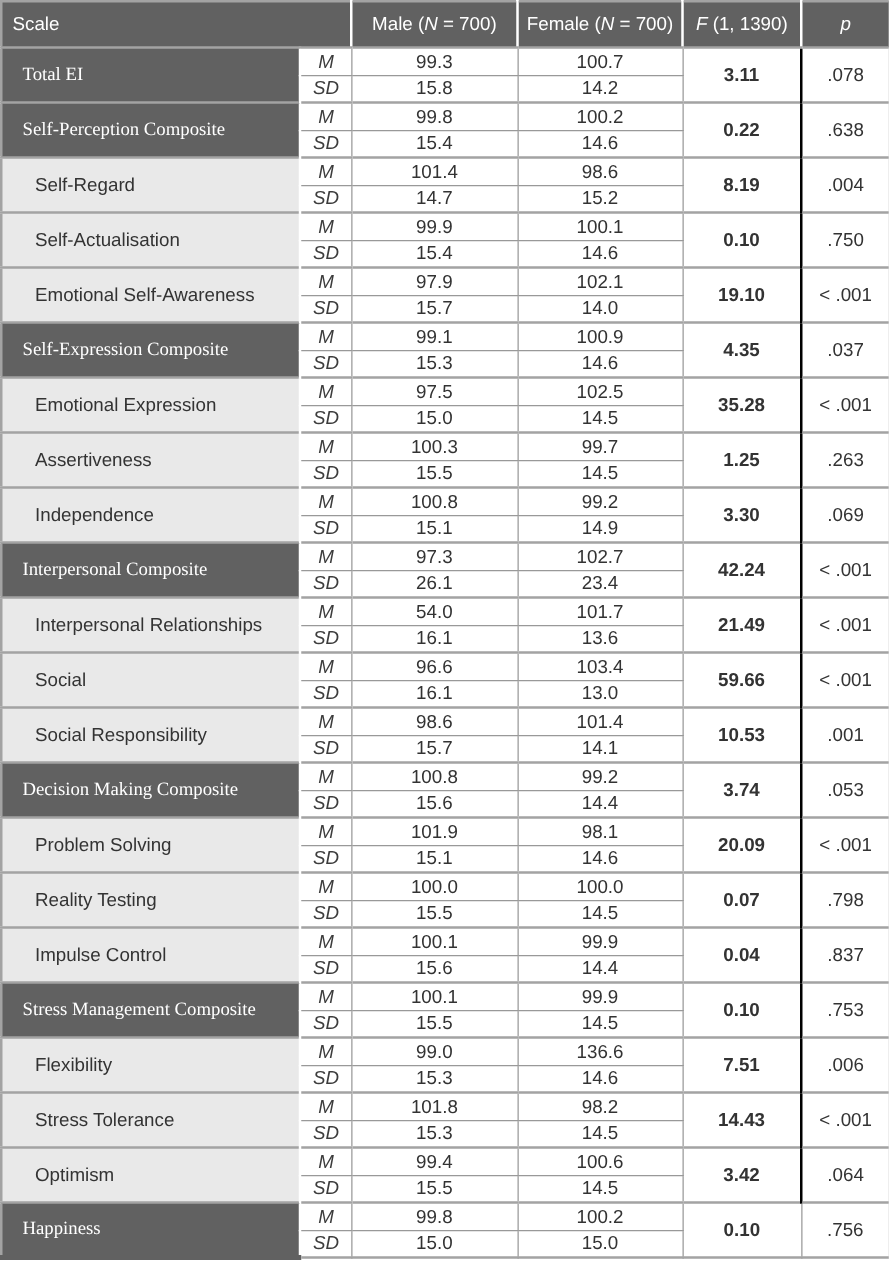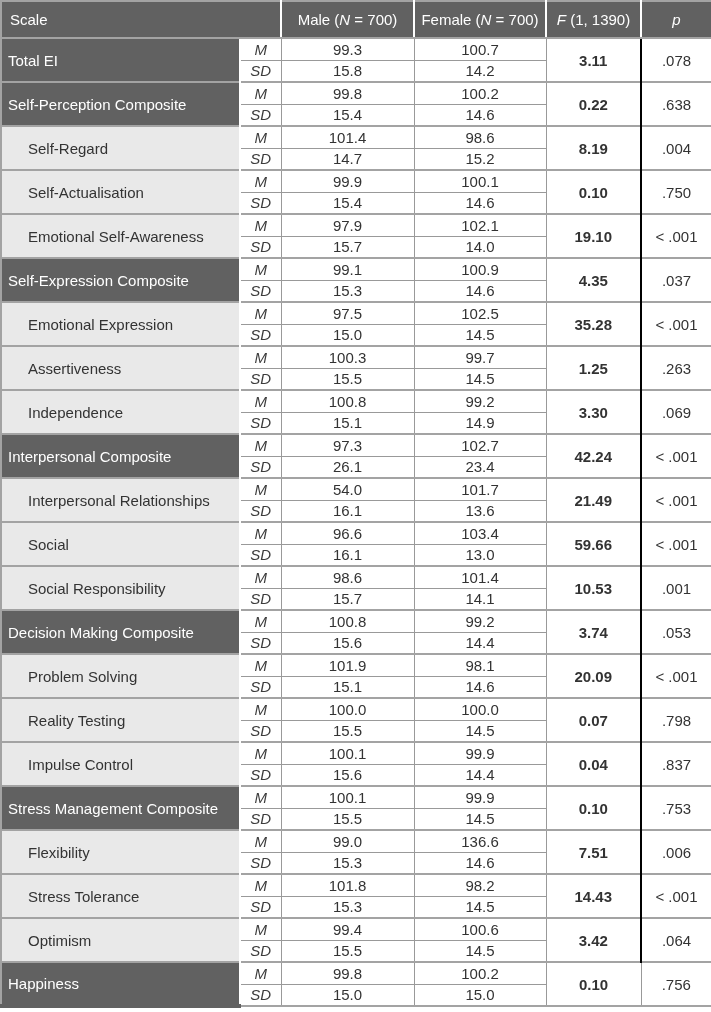--- a/index.html
+++ b/index.html
@@ -45,21 +45,22 @@
   tbody th.scale-cell{
     font-weight:400;
     font-size:15px;
     text-align:left;
     border-right:2px solid #ffffff;
     padding:0;
   }
   tbody th.scale-cell.composite{
     background:var(--header-bg);
     color:var(--text-light);
-    padding-left:6px;
+    padding-left:16px;
+    font-family:Liberation Serif, serif;
   }
   tbody th.scale-cell.subscale{
     background:var(--subscale-bg);
     color:var(--text-dark);
     padding-left:26px;
   }
 
   tbody td{
     font-size:15px;
     color:var(--text-dark);

